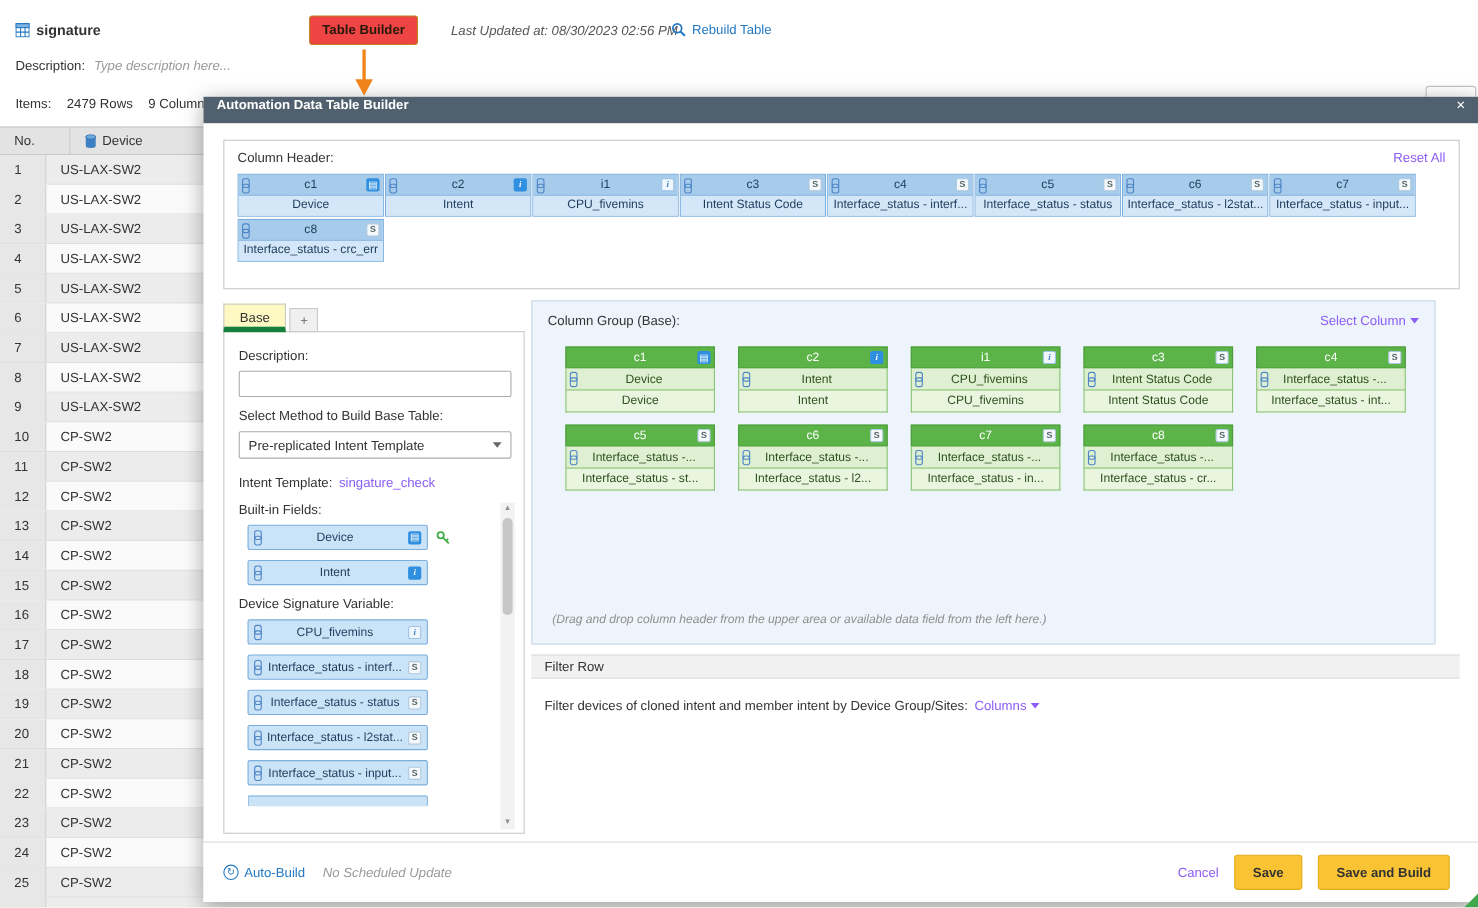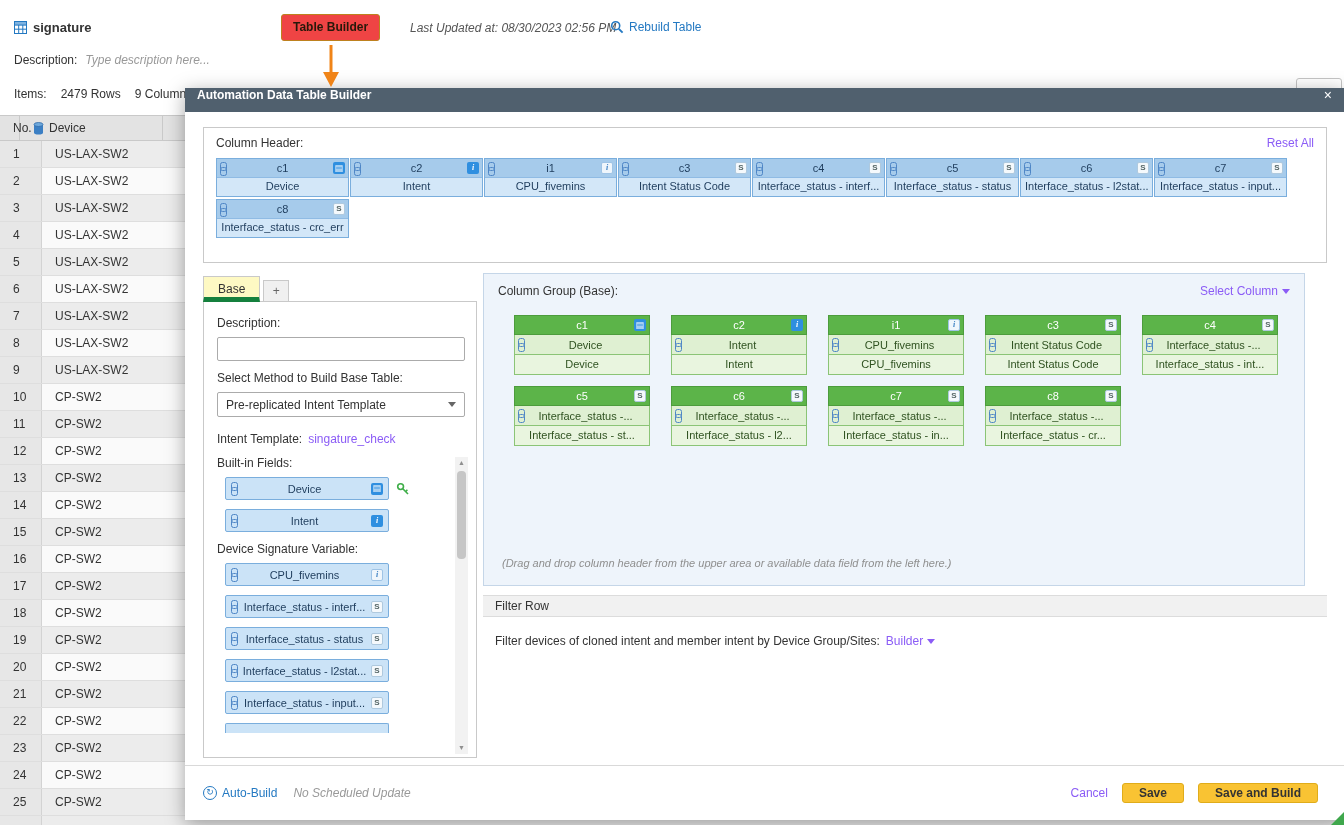--- a/index.html
+++ b/index.html
@@ -14,21 +14,21 @@
                      border:1px solid #BE811E;border-radius:3px;font-size:12px;font-weight:bold;color:#26190a;
                      text-align:center;line-height:25px;cursor:pointer}
   .last-updated{position:absolute;left:410px;top:21px;font-style:italic;color:#555}
   .rebuild{position:absolute;left:610px;top:20px;display:flex;align-items:center;gap:5px;color:#2479C2;cursor:pointer}
   .desc-row{position:absolute;left:14px;top:53px}
   .desc-placeholder{font-style:italic;color:#999;margin-left:8px}
   .items-row{position:absolute;left:14px;top:87px;display:flex;gap:14px}
 
   .bg-table{position:absolute;left:0;top:115px;right:0}
   .t-head{height:26px;background:#E3E3E3;border-top:1px solid #C9C9C9;border-bottom:1px solid #C9C9C9;display:flex}
-  .th-no{width:20px;padding-left:13px;line-height:24px;border-right:1px solid #C9C9C9}
+  .th-no{width:64px;padding-left:13px;line-height:24px;border-right:1px solid #C9C9C9}
   .th-dev{width:143px;padding-left:13px;display:flex;align-items:center;gap:5px;border-right:1px solid #C9C9C9}
   .t-row{height:27px;display:flex;border-bottom:1px solid #DEDEDE}
   .t-row:nth-of-type(odd){background:#ECECEC}
   .t-row:nth-of-type(even){background:#FAFAFA}
   .cell-no{width:42px;background:#E7E7E7;border-right:1px solid #D3D3D3;padding-left:13px;line-height:26px;flex:none}
   .cell-dev{padding-left:13px;line-height:26px}
   .t-row.partial{height:9px;border-bottom:none}
   .bg-partial-btn{position:absolute;right:2px;top:78px;width:46px;height:20px;background:#fff;
                   border:1px solid #C4C4C4;border-radius:3px}
 
@@ -118,21 +118,21 @@
                border-top:1px solid #DCDCDC;border-bottom:1px solid #DCDCDC;line-height:20px;padding-left:12px}
   .filter-content{position:absolute;left:310px;top:522px;display:flex;gap:6px;align-items:center}
 
   .modal-footer{position:absolute;left:0;right:0;bottom:0;height:55px;border-top:1px solid #D9D9D9;
                 display:flex;align-items:center;padding:0 26px 0 18px;background:#fff}
   .autobuild{display:flex;align-items:center;gap:5px;color:#2479C2;cursor:pointer}
   .ab-icon{width:14px;height:14px;border:1.4px solid #2479C2;border-radius:50%;font-size:9px;line-height:11px;
            text-align:center;flex:none}
   .sched{font-style:italic;color:#999;margin-left:16px}
   .footer-right{margin-left:auto;display:flex;align-items:center;gap:14px}
-  .btn-yellow{height:20px;background:#F9C333;border:1px solid #E0AC1A;border-radius:3px;padding:0 16px;
+  .btn-yellow{height:32px;background:#F9C333;border:1px solid #E0AC1A;border-radius:3px;padding:0 16px;
               font:inherit;font-weight:bold;color:#333;cursor:pointer}
 
   .builder-arrow{position:absolute;left:320px;top:43px;z-index:30}
   .corner-tri{position:absolute;right:0;bottom:0;width:0;height:0;border-bottom:13px solid #3FA74C;
               border-left:13px solid transparent;z-index:40}
 </style>
 </head>
 <body>
 
 <div class="stage">
@@ -632,21 +632,21 @@
               <div class="gcard-bot">Interface_status - cr...</div>
             </div>
           </div>
         <div class="group-hint">(Drag and drop column header from the upper area or available data field from the left here.)</div>
       </div>
 
       <div class="filter-band">Filter Row</div>
       <div class="filter-content">
         <span>Filter devices of cloned intent and member intent by Device Group/Sites:</span>
         <span class="link">
-          <span>Builder</span><span class="caret"></span>
+          <span>Columns</span><span class="caret"></span>
         </span>
       </div>
 
       <div class="modal-footer">
         <div class="autobuild">
           <span class="ab-icon">↻</span>
           <span>Auto-Build</span>
         </div>
         <span class="sched">No Scheduled Update</span>
         <div class="footer-right">

